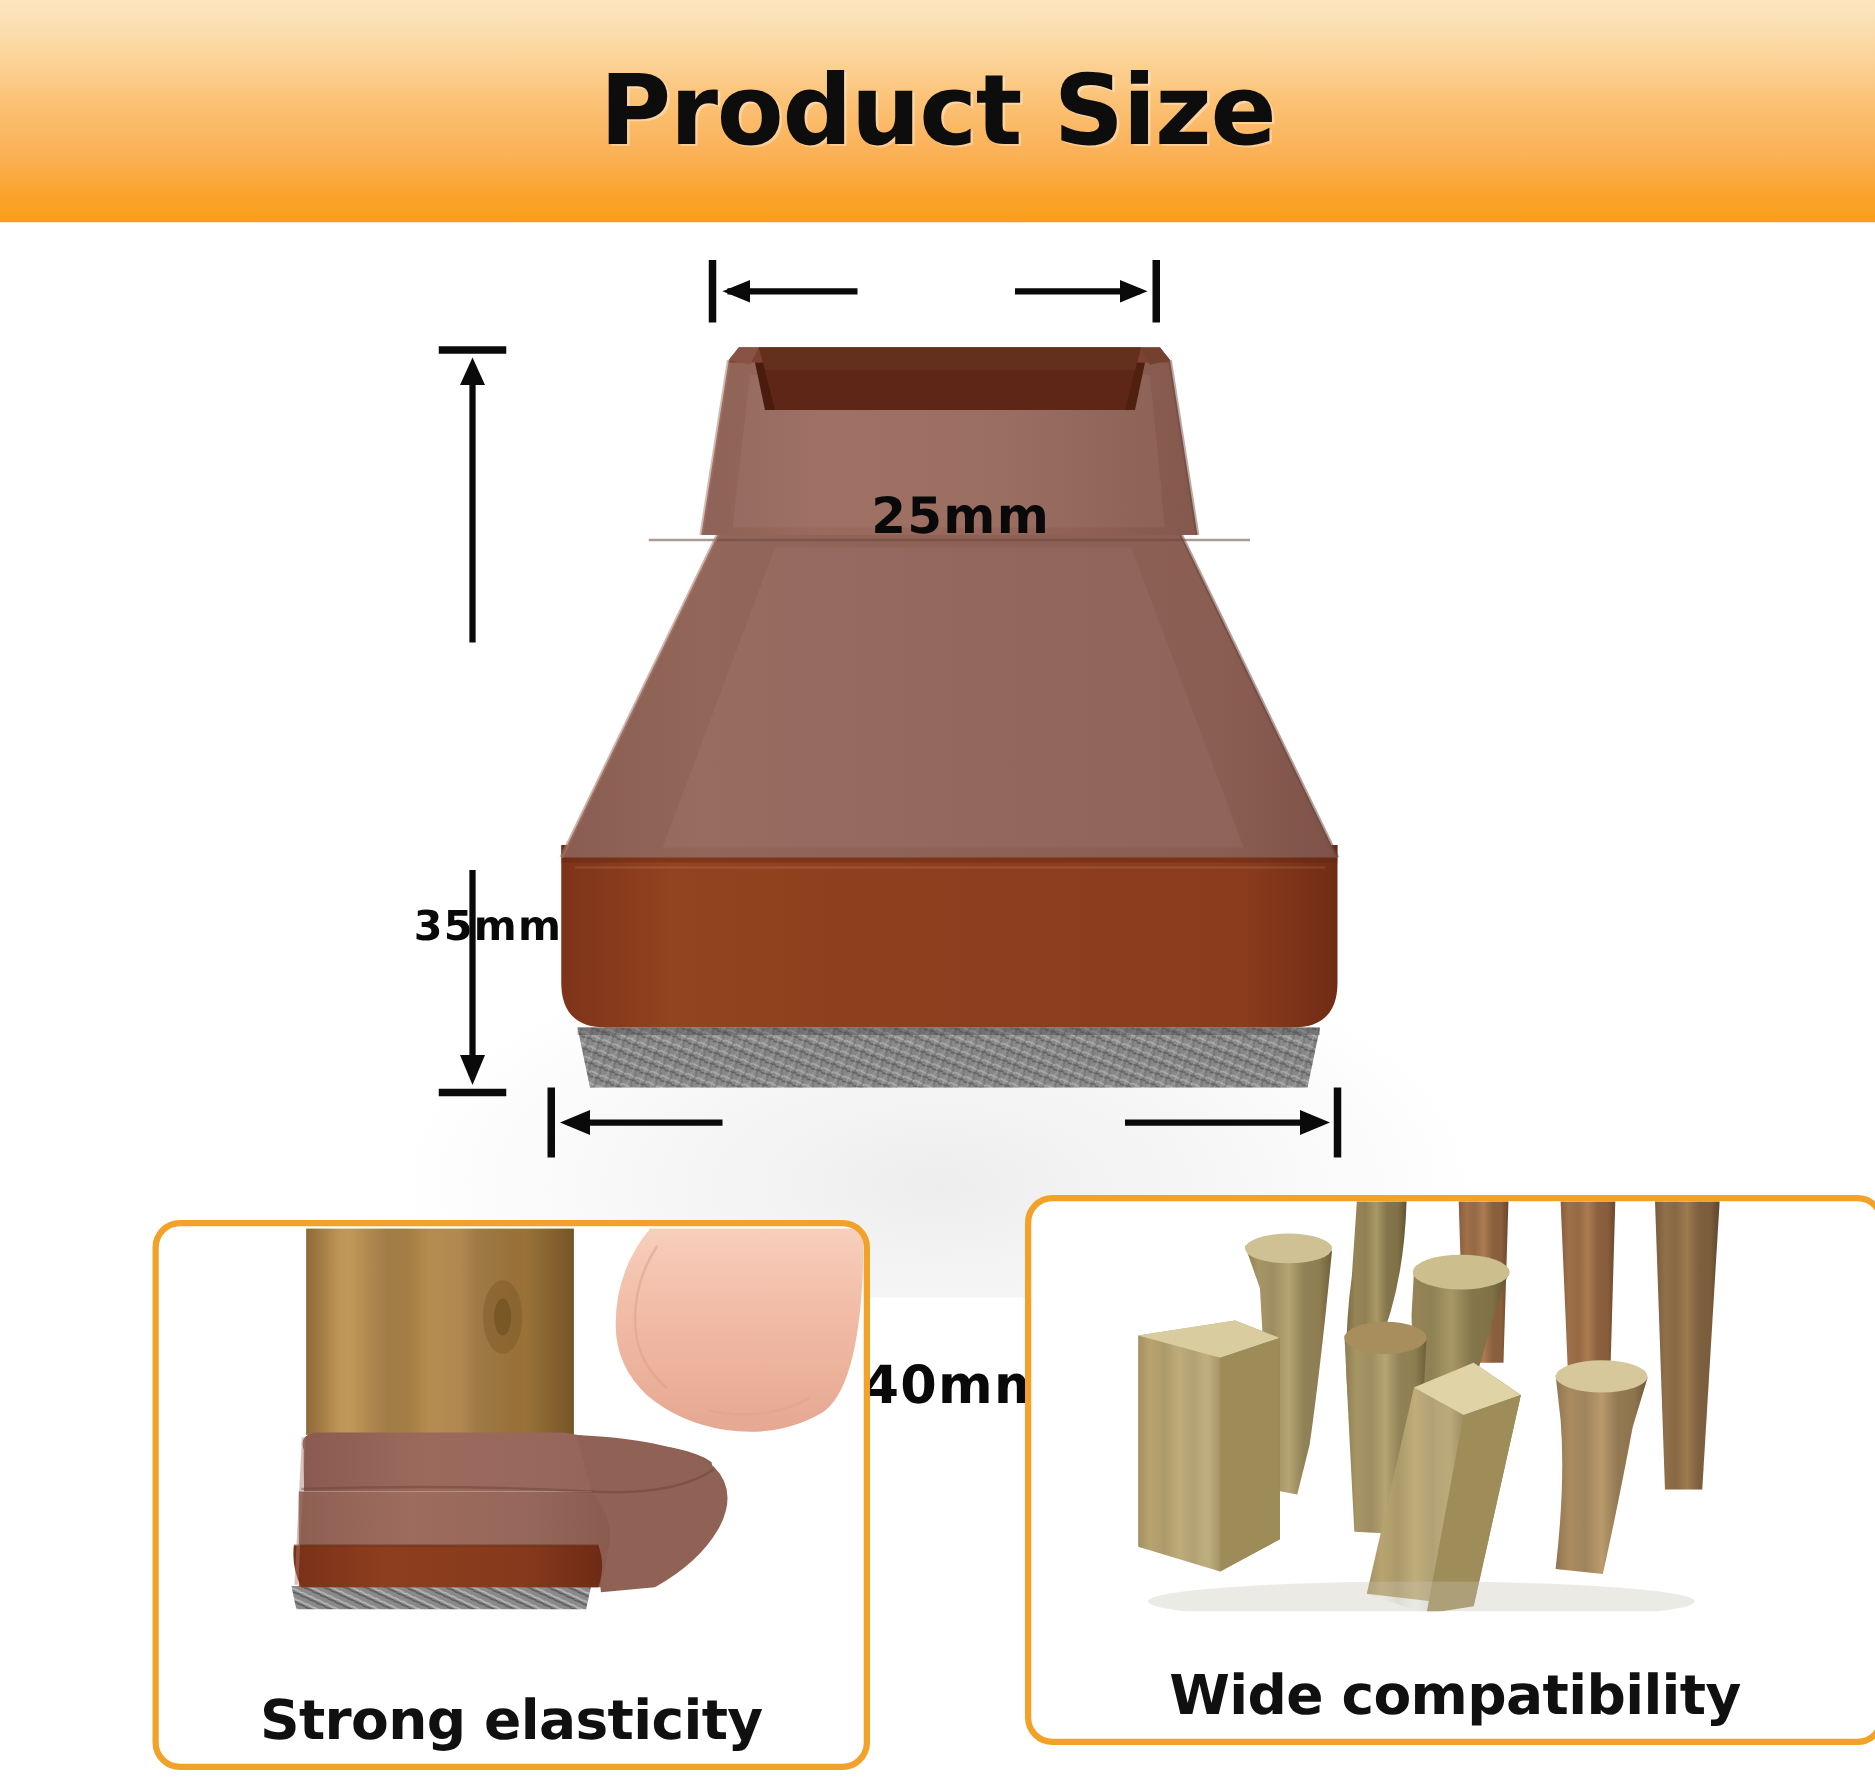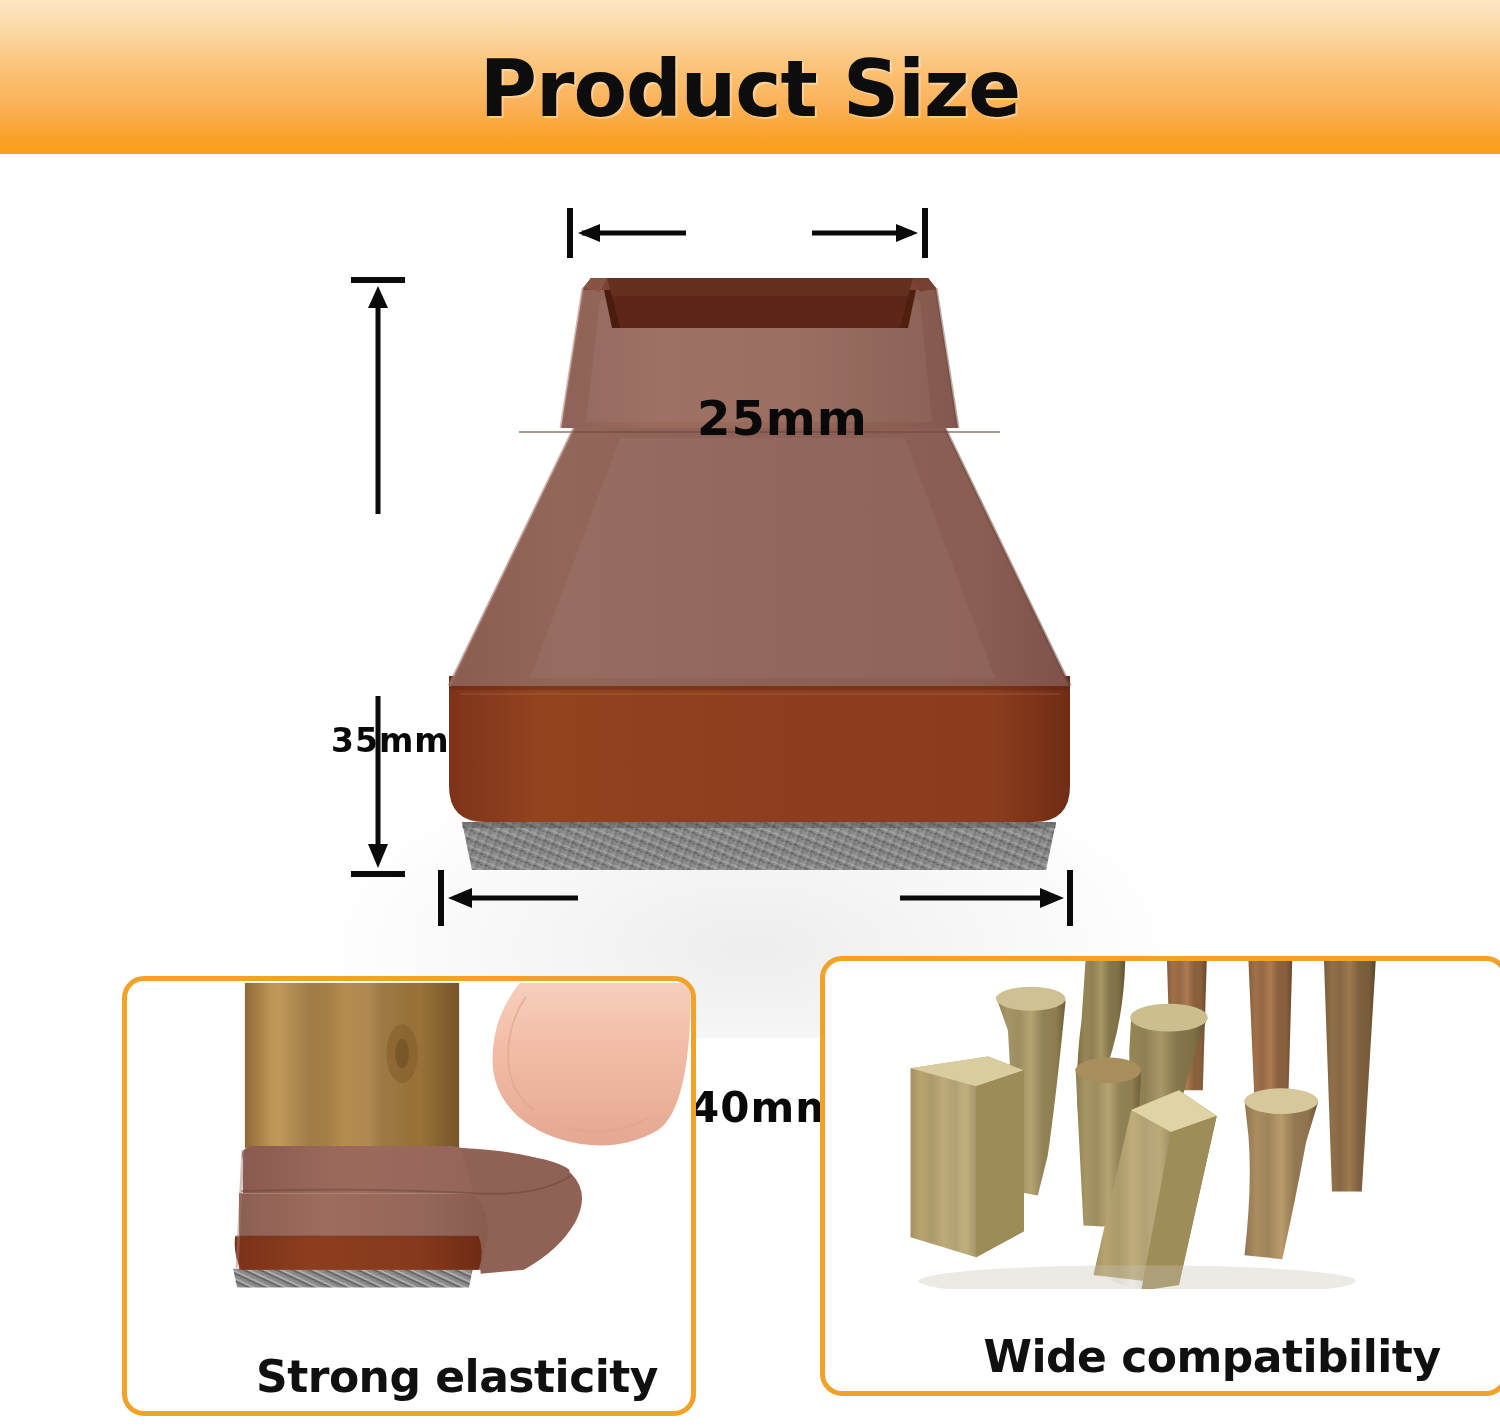--- a/index.html
+++ b/index.html
@@ -6,21 +6,21 @@
   body{
     width:1500px;height:1427px;
     background:#ffffff;
     font-family:"Liberation Sans", sans-serif;
     overflow:hidden;
     position:relative;
   }
 
   
   #header-banner{
-    position:absolute;left:0;top:0;width:1500px;height:154px;
+    position:absolute;left:0;top:0;width:1500px;height:178px;
     background:linear-gradient(180deg,#fadaa6 0%,#fbcf8d 22%,#fbc072 48%,#fbb055 70%,#f9a227 90%,#f8a01a 100%);
     overflow:hidden;
   }
   #header-banner .sheen{
     position:absolute;left:0;top:0;width:100%;height:46%;
     background:linear-gradient(180deg,rgba(255,255,255,.32),rgba(255,255,255,0));
     pointer-events:none;
   }
   #page-title{
     position:absolute;left:0;top:0;width:1500px;height:178px;
@@ -48,21 +48,21 @@
   }
 
   
   .dim-label{
     position:absolute;
     font-family:"DejaVu Sans","Liberation Sans",sans-serif;
     font-weight:bold;color:#090909;
     white-space:nowrap;
     letter-spacing:1px;
   }
-  #dim-top-label{ left:697px; top:212px; font-size:48px; }
+  #dim-top-label{ left:697px; top:212px; font-size:40px; }
   #dim-left-label{ left:331px; top:543px; font-size:33px; }
   #dim-bottom-label{ left:690px; top:877px; font-size:42px;margin-top:28px; }
 
   
   .feature-panel{
     position:absolute;
     border:5px solid #f2a229;
     border-radius:22px;
     background:#ffffff;
     box-sizing:border-box;
@@ -74,21 +74,20 @@
   .panel-art{
     position:absolute;left:0;top:0;width:100%;height:328px;
   }
   .panel-caption{
     position:absolute;left:0;bottom:12px;width:100%;
     text-align:center;
     font-family:"DejaVu Sans","Liberation Sans",sans-serif;
     font-weight:bold;font-size:44px;color:#101010;
     letter-spacing:-0.5px;
     line-height:1;
-    padding-left:48px;
   }
 </style>
 </head>
 <body>
 
 <div id="header-banner">
   <div class="sheen"></div>
   <div id="page-title">Product Size</div>
 </div>
 

